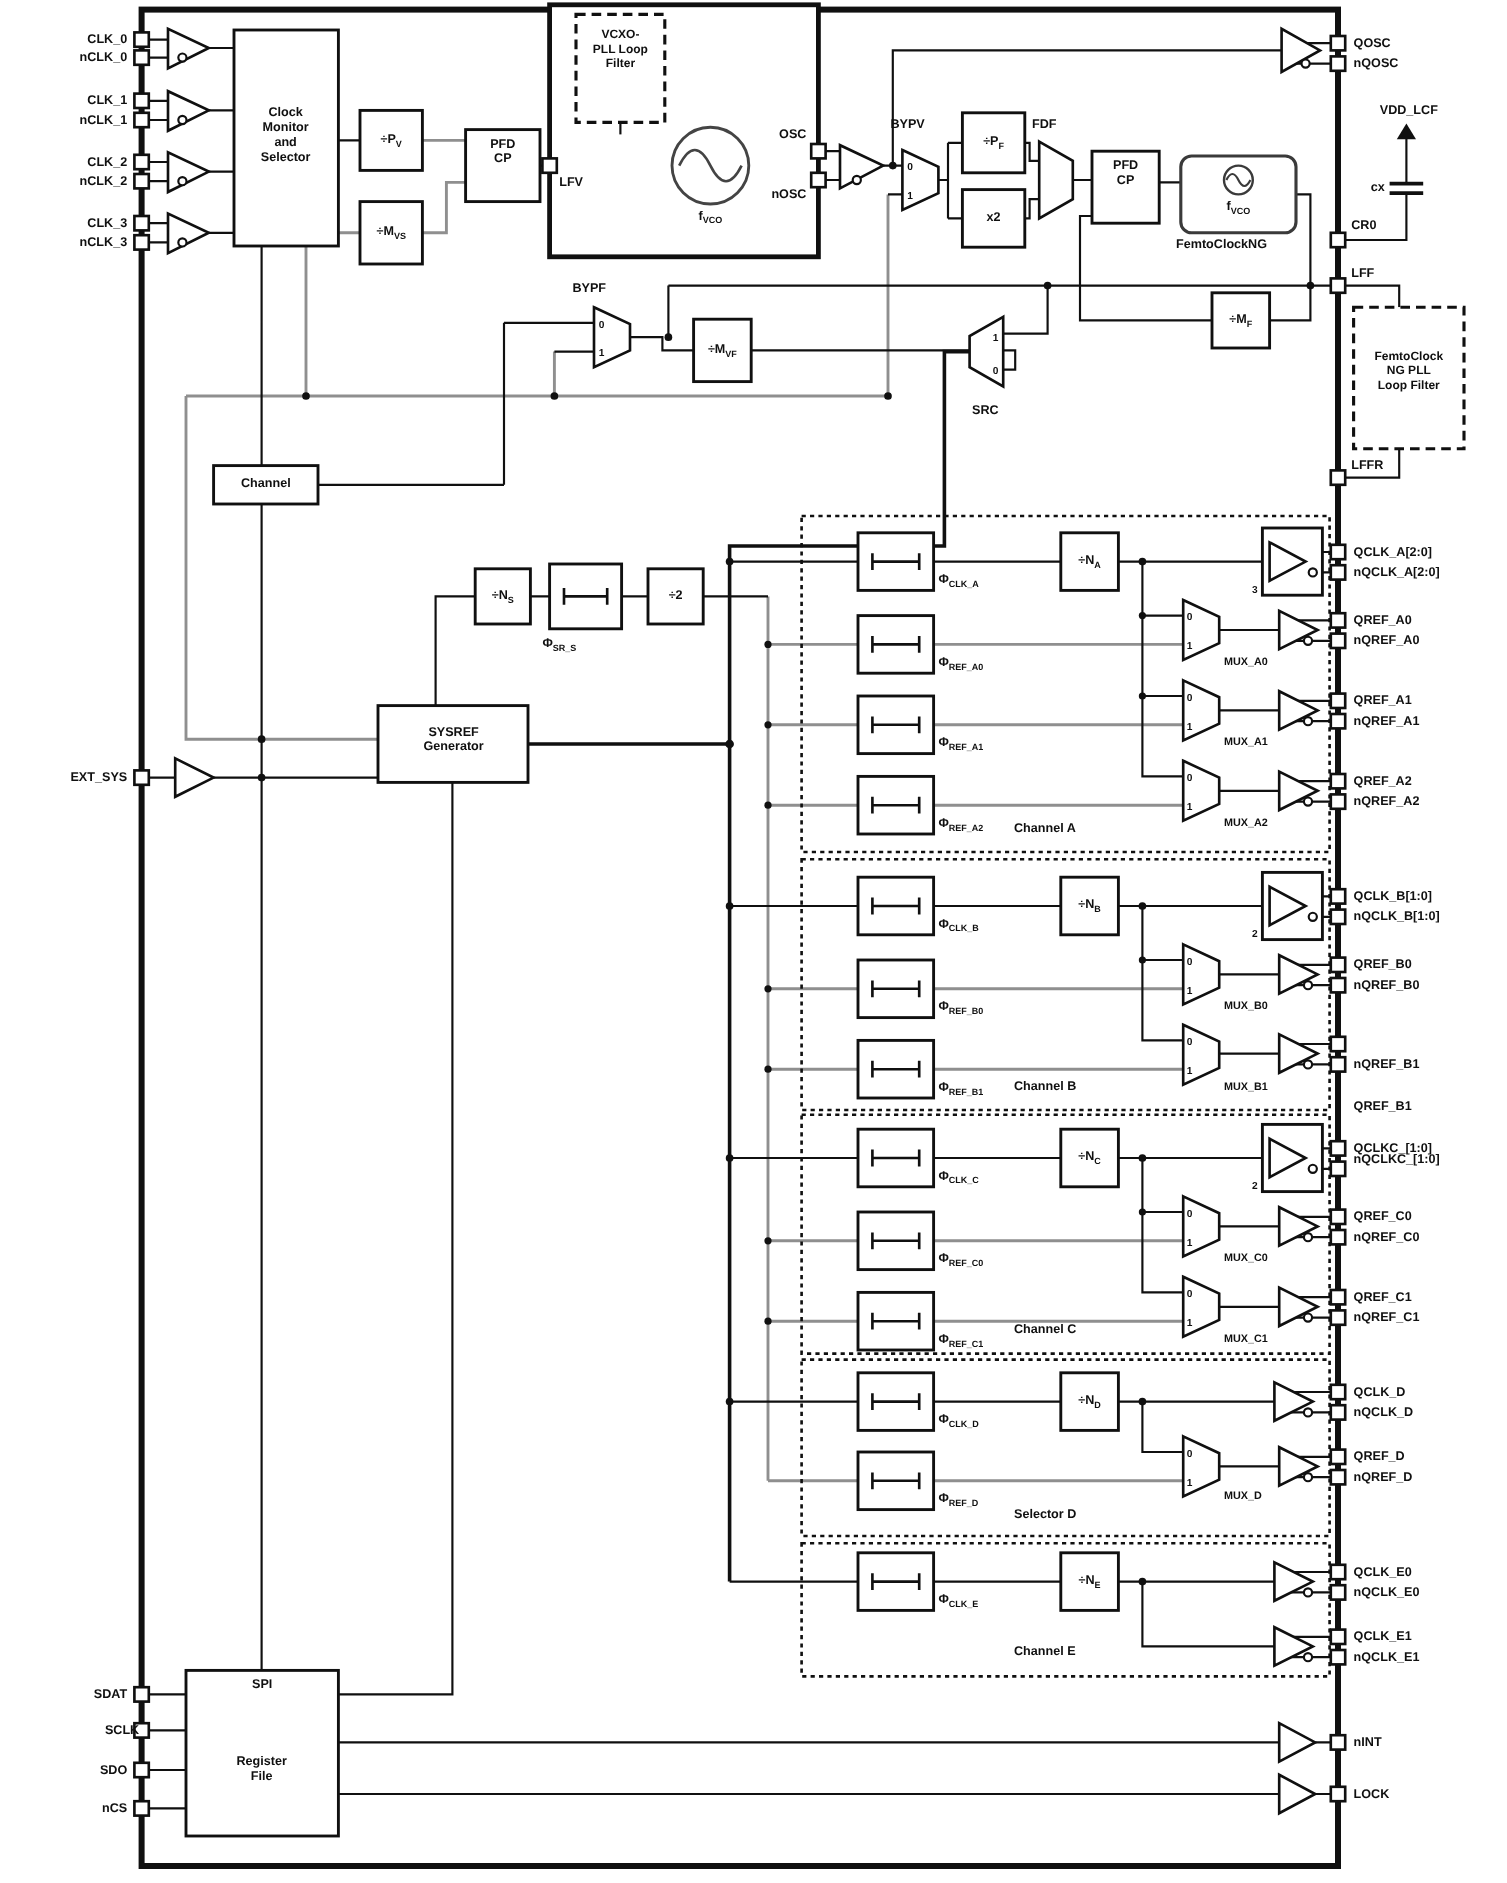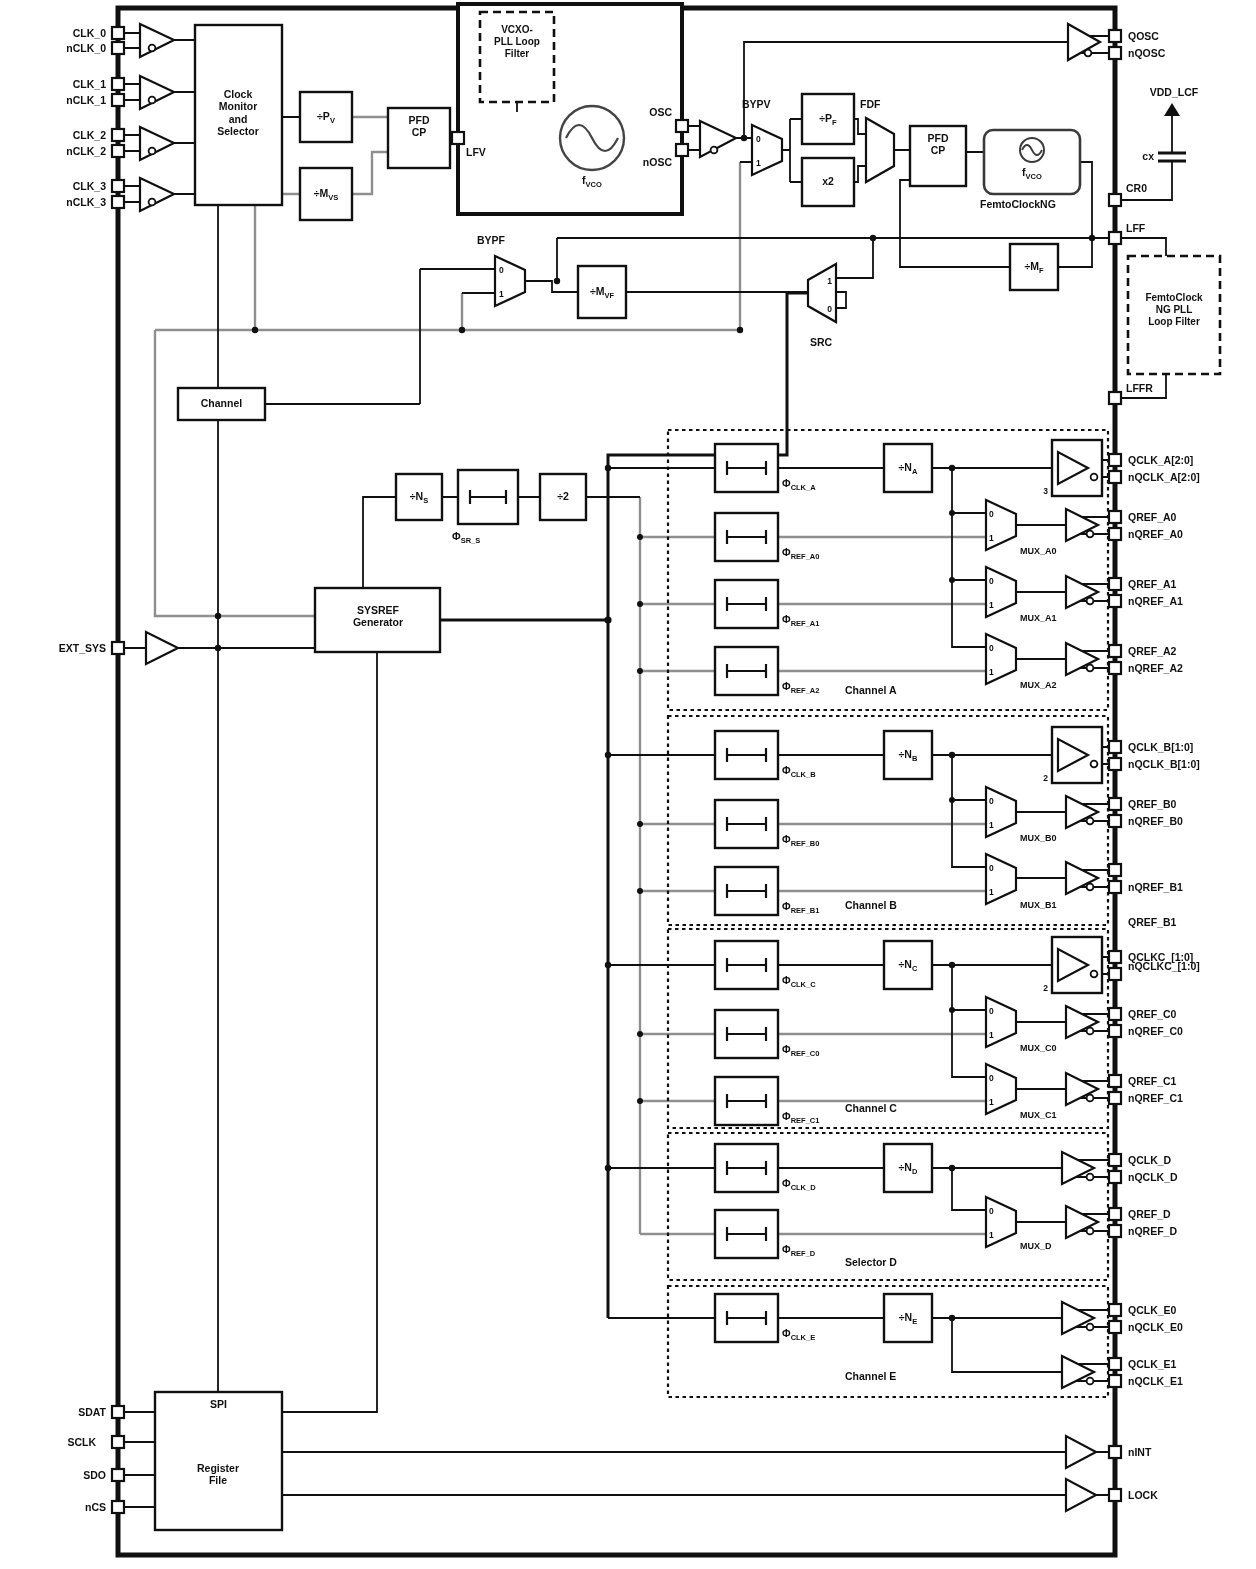--- a/index.html
+++ b/index.html
@@ -342,21 +342,21 @@
 <div class="lbl r" style="left:26px;top:27px;width:80px">CLK_0</div>
 <div class="lbl r" style="left:26px;top:42px;width:80px">nCLK_0</div>
 <div class="lbl r" style="left:26px;top:78px;width:80px">CLK_1</div>
 <div class="lbl r" style="left:26px;top:94px;width:80px">nCLK_1</div>
 <div class="lbl r" style="left:26px;top:129px;width:80px">CLK_2</div>
 <div class="lbl r" style="left:26px;top:145px;width:80px">nCLK_2</div>
 <div class="lbl r" style="left:26px;top:180px;width:80px">CLK_3</div>
 <div class="lbl r" style="left:26px;top:196px;width:80px">nCLK_3</div>
 <div class="lbl r" style="left:26px;top:642px;width:80px">EXT_SYS</div>
 <div class="lbl r" style="left:26px;top:1406px;width:80px">SDAT</div>
-<div class="lbl r" style="left:16px;top:1436px;width:80px">SCLK</div>
+<div class="lbl r" style="left:36px;top:1436px;width:80px">SCLK</div>
 <div class="lbl r" style="left:26px;top:1469px;width:80px">SDO</div>
 <div class="lbl r" style="left:26px;top:1501px;width:80px">nCS</div>
 
 <div class="lbl" style="left:1128px;top:30px">QOSC</div>
 <div class="lbl" style="left:1128px;top:47px">nQOSC</div>
 <div class="lbl w" style="left:1134px;top:86px;width:80px">VDD_LCF</div>
 <div class="lbl r" style="left:1120px;top:150px;width:34px">cx</div>
 <div class="lbl" style="left:1126px;top:182px">CR0</div>
 <div class="lbl" style="left:1126px;top:222px">LFF</div>
 <div class="lbl" style="left:1126px;top:382px">LFFR</div>

